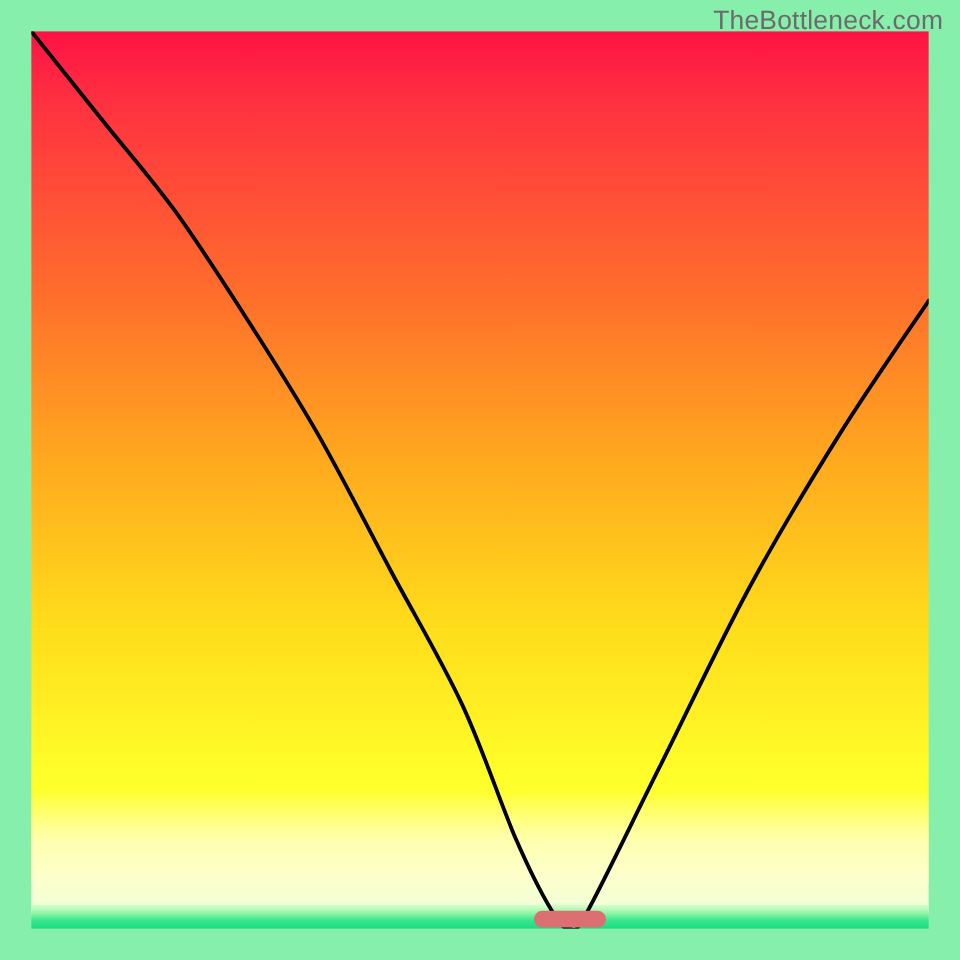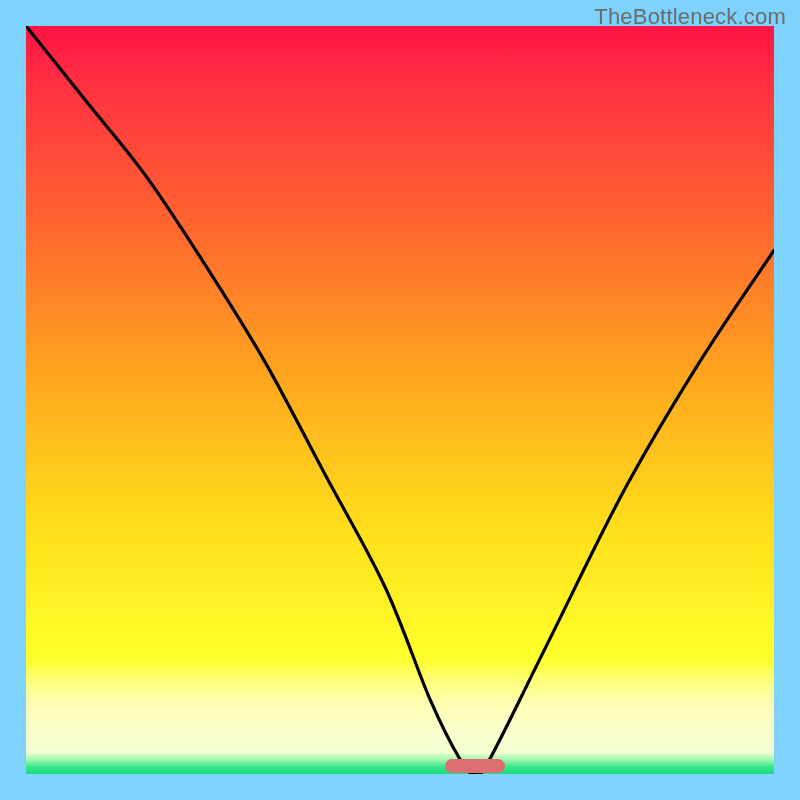--- a/index.html
+++ b/index.html
@@ -8,21 +8,21 @@
     width: 800px;
     height: 800px;
     background: #000;
     overflow: hidden;
     font-family: Arial, Helvetica, sans-serif;
   }
   .frame {
     position: relative;
     width: 800px;
     height: 800px;
-    background: #7dd3fc;
+    background: #86efac;
   }
   .watermark {
     position: absolute;
     top: 4px;
     right: 14px;
     color: #6b6b6b;
     font-size: 22px;
     letter-spacing: 0.2px;
     z-index: 10;
   }

